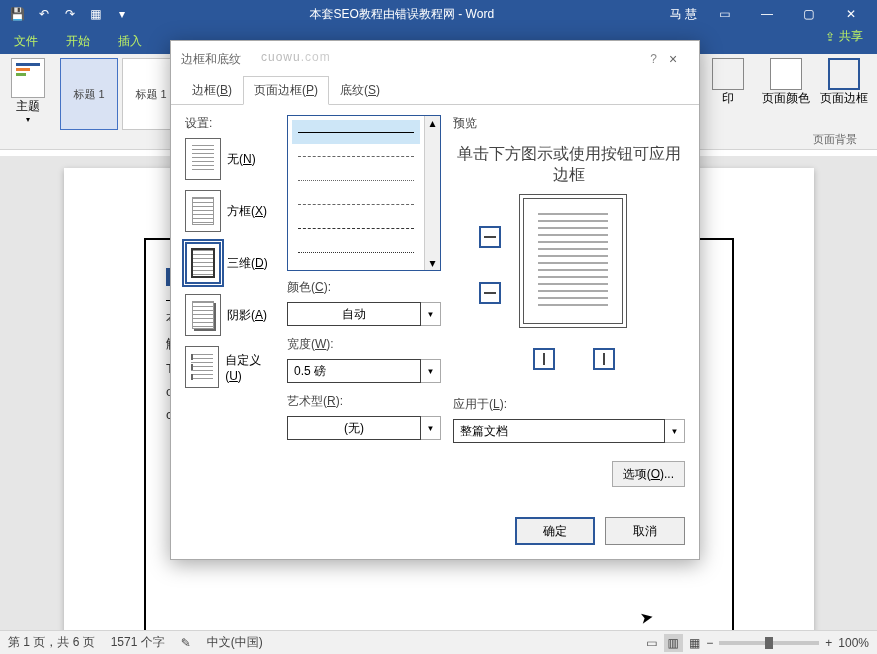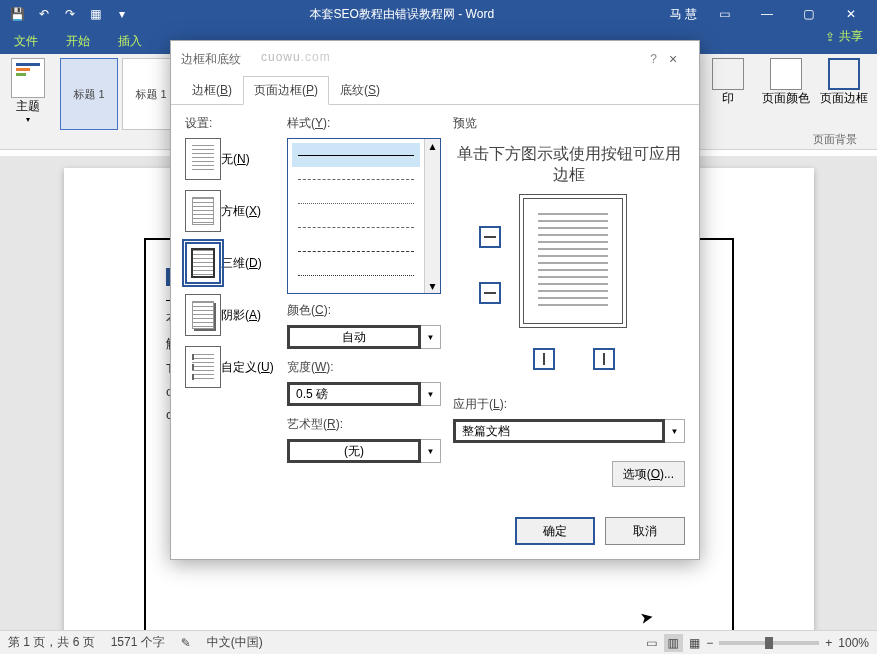--- a/index.html
+++ b/index.html
@@ -39,41 +39,41 @@
 .dlg-title .watermark{position:absolute;left:90px;top:2px;font-size:20px;color:#bbb;font-family:Arial;letter-spacing:1px}
 .dlg-title .wm2{color:#ccc}
 .dlg-title .help{margin-left:auto;color:#888}
 .dlg-title .close{width:32px;text-align:center;color:#666;font-size:14px}
 .dlg-tabs{padding:0 10px;display:flex;border-bottom:1px solid #ccc;height:28px;align-items:flex-end}
 .dlg-tab{padding:5px 10px;border:1px solid transparent;color:#444;position:relative;top:1px}
 .dlg-tab.active{border:1px solid #ccc;border-bottom:1px solid #fff;background:#fff}
 .dlg-body{display:flex;padding:10px 14px;gap:12px;height:396px}
 .col1{width:90px}
 .section-lbl{color:#444;margin-bottom:6px}
-.setting-item{display:flex;align-items:center;margin-bottom:10px}
+.setting-item{display:flex;align-items:center;gap:6px;margin-bottom:10px}
 .setting-ico{width:36px;height:42px;border:1.5px solid #666;background:#fff;position:relative;display:flex;align-items:center;justify-content:center}
 .setting-ico.sel{outline:2px solid #2b579a;outline-offset:1px}
 .setting-ico::before{content:"";width:20px;height:26px;border:1px solid #999}
 .setting-ico.none::before{border:none;background:repeating-linear-gradient(#999 0 1px,transparent 1px 4px);width:22px;height:28px}
 .setting-ico.box::before{background:repeating-linear-gradient(#999 0 1px,transparent 1px 4px)}
 .setting-ico.shadow::before{box-shadow:2px 2px 0 #666;background:repeating-linear-gradient(#999 0 1px,transparent 1px 4px)}
 .setting-ico.d3{border:2px solid #2b579a}
 .setting-ico.d3::before{border:2px solid #333;background:repeating-linear-gradient(#999 0 1px,transparent 1px 4px)}
 .setting-ico.custom::before{border-left:2px dashed #666;border-top:none;border-right:none;border-bottom:none;background:repeating-linear-gradient(#999 0 1px,transparent 1px 4px)}
 .col2{width:154px}
 .style-list{border:1px solid #2b579a;height:156px;display:flex}
 .style-inner{flex:1;padding:4px}
 .style-row{height:24px;display:flex;align-items:center;padding:0 6px}
 .style-row.sel{background:#cde6f7}
 .line{flex:1;border-top:1px solid #000}
 .line.dash{border-top:1px dashed #666}
 .line.dot{border-top:1px dotted #666}
 .sb{width:16px;background:#f0f0f0;border-left:1px solid #ccc;display:flex;flex-direction:column;align-items:center;justify-content:space-between;font-size:9px}
 .combo{display:flex;margin-top:4px;margin-bottom:10px}
-.combo input,.combo .cv{flex:1;border:3px solid #404040;height:24px;padding:0 6px;font-size:12px;background:#fff;display:flex;align-items:center}
+.combo input,.combo .cv{flex:1;border:1px solid #404040;height:24px;padding:0 6px;font-size:12px;background:#fff;display:flex;align-items:center}
 .combo .dd{width:20px;border:1px solid #aaa;border-left:none;display:flex;align-items:center;justify-content:center;font-size:8px}
 .col3{flex:1}
 .preview-hint{text-align:center;color:#444;padding:6px 0;font-size:16px}
 .preview-area{position:relative;height:190px;margin-top:6px}
 .preview-page{position:absolute;left:70px;top:0px;width:100px;height:126px;border:1.5px solid #555}
 .preview-page.outer{left:66px;top:-4px;width:108px;height:134px}
 .preview-page .lines{position:absolute;inset:14px;background:repeating-linear-gradient(#aaa 0 2px,transparent 2px 7px)}
 .edge-btn{position:absolute;width:22px;height:22px;border:1px solid #888;background:#fff;display:flex;align-items:center;justify-content:center}
 .edge-btn.sel{border:2px solid #2b579a}
 .edge-btn span{display:block}
@@ -199,21 +199,20 @@
       <div class="setting-item">
           <div class="setting-ico shadow"></div>
           <span>阴影(<u>A</u>)</span>
         </div>
       <div class="setting-item">
           <div class="setting-ico custom"></div>
           <span>自定义(<u>U</u>)</span>
         </div>
     </div>
     <div class="col2">
-      <div class="section-lbl"><span>样式(<u>Y</u>):</span></div>
       <div class="style-list">
         <div class="style-inner">
           <div class="style-row sel">
               <div class="line"></div>
             </div>
           <div class="style-row">
               <div class="line dash"></div>
             </div>
           <div class="style-row">
               <div class="line dot"></div>

